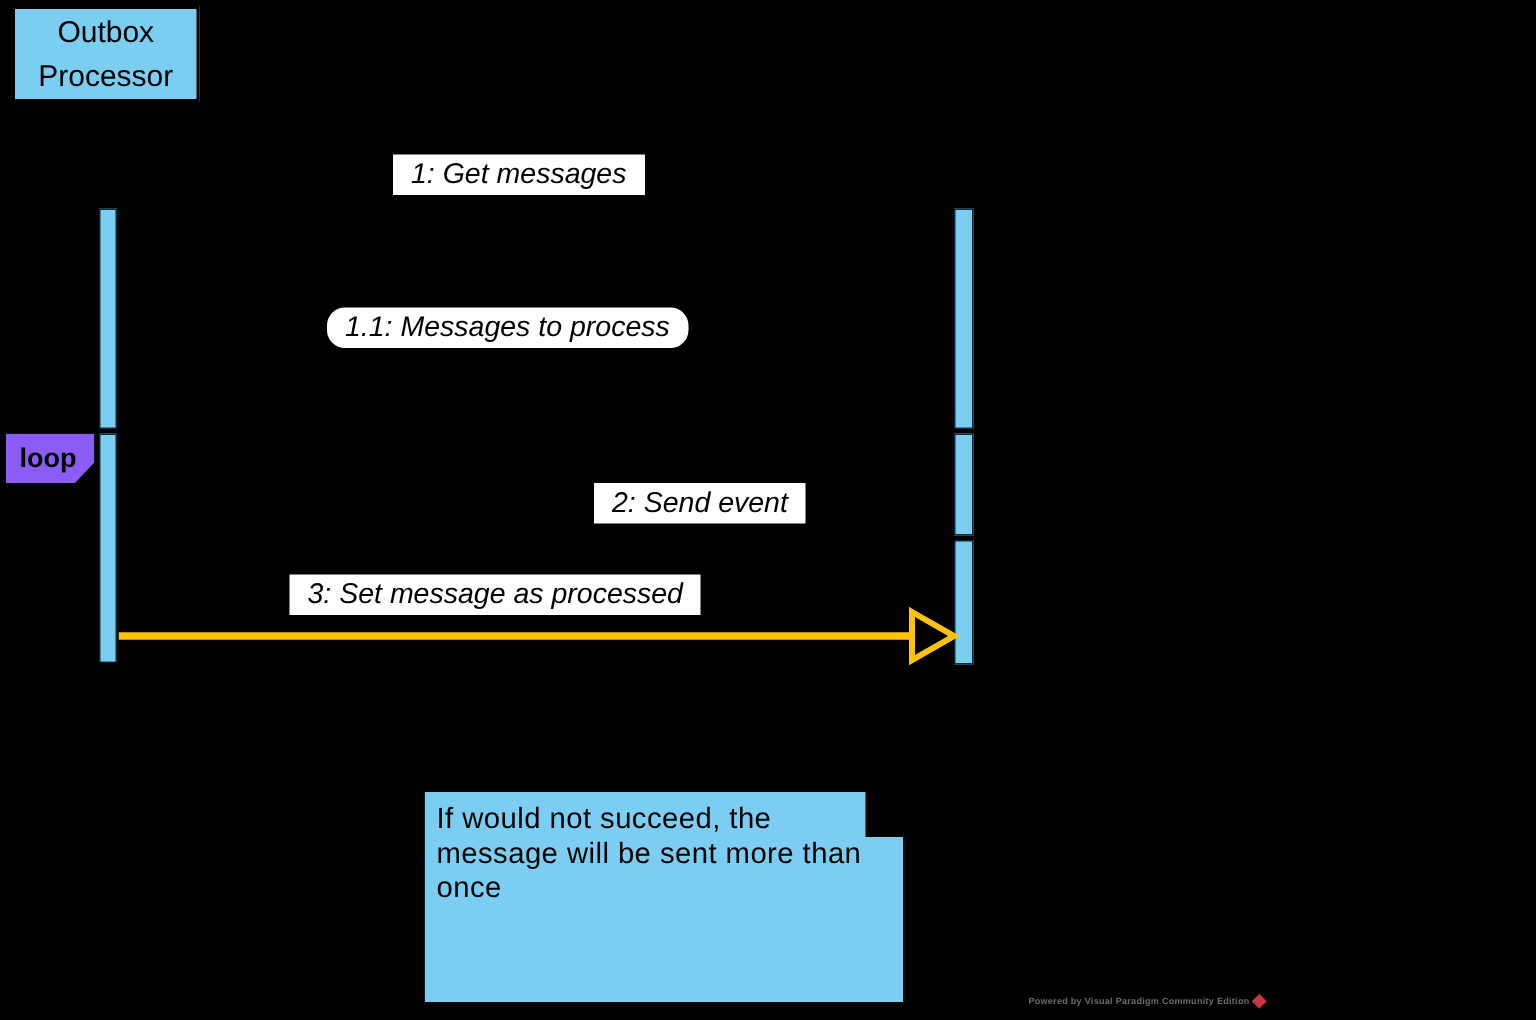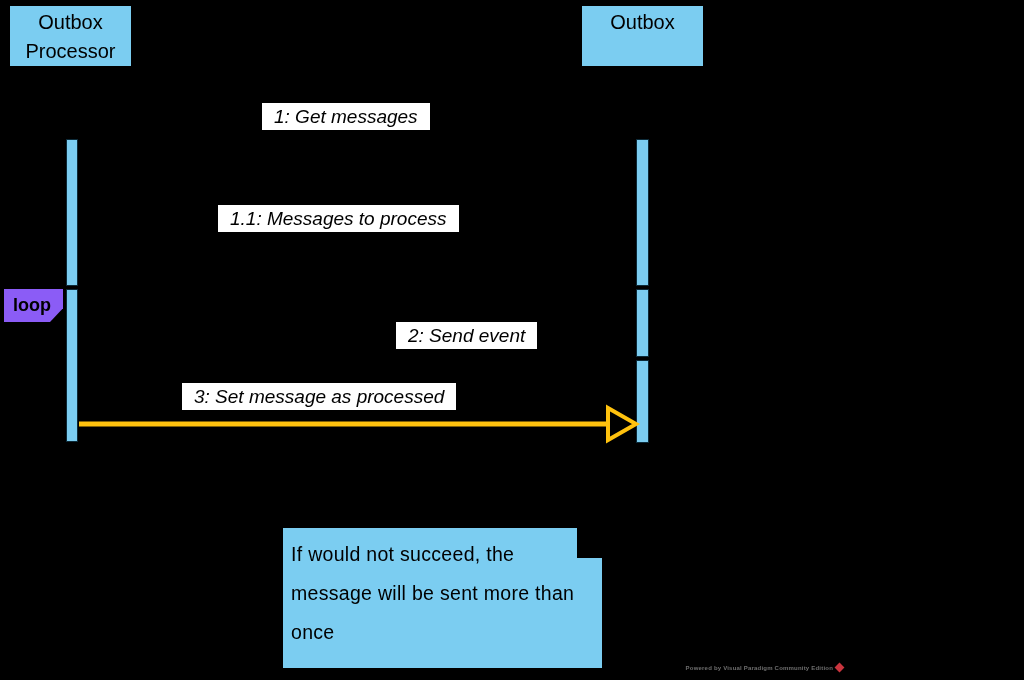--- a/index.html
+++ b/index.html
@@ -55,23 +55,23 @@
     background: #ffffff;
     color: #000;
     font-size: 19px;
     height: 27px;
     line-height: 27px;
     padding: 0 12px;
     white-space: nowrap;
     font-style: italic;
   }
   .msg-1 { left: 262px; top: 103px; }
-  .msg-2 { left: 218px; top: 205px; }
+  .msg-2 { left: 218px; top: 205px; border-radius: 12px; }
   .msg-3 { left: 396px; top: 322px; }
-  .msg-4 { left: 182px; top: 383px; }
+  .msg-4 { left: 193px; top: 383px; }
 
   
   .frag-label {
     position: absolute;
     left: 4px; top: 289px;
     width: 59px; height: 33px;
     background: #8b5cf6;
     color: #000;
     font-weight: bold;
     font-size: 18px;
@@ -95,21 +95,21 @@
     left: 283px; top: 528px;
     width: 319px; height: 140px;
     background: #7BCDF1;
     clip-path: polygon(0 0, 294px 0, 294px 30px, 319px 30px, 319px 140px, 0 140px);
   }
   .note-text {
     width: 285px;
     padding: 7px 0 0 8px;
     color: #000;
     font-size: 19.5px;
-    line-height: 39px;
+    line-height: 23px;
     letter-spacing: 0.3px;
   }
 
   
   .watermark {
     position: absolute;
     right: 4px; bottom: 9px;
     display: flex;
     align-items: center;
     gap: 3px;
@@ -127,23 +127,20 @@
     transform: rotate(45deg);
   }
 </style>
 </head>
 <body>
 
 <div class="canvas">
 
   <div class="actor-box actor-op">
     <span>Outbox Processor</span>
-  </div>
-  <div class="actor-box actor-outbox">
-    <span>Outbox</span>
   </div>
 
   <div class="activation act-op-1"></div>
   <div class="activation act-op-2"></div>
   <div class="activation act-ob-1"></div>
   <div class="activation act-ob-2"></div>
   <div class="activation act-ob-3"></div>
   <div class="activation act-eb-1"></div>
 
   <div class="frag-label">

